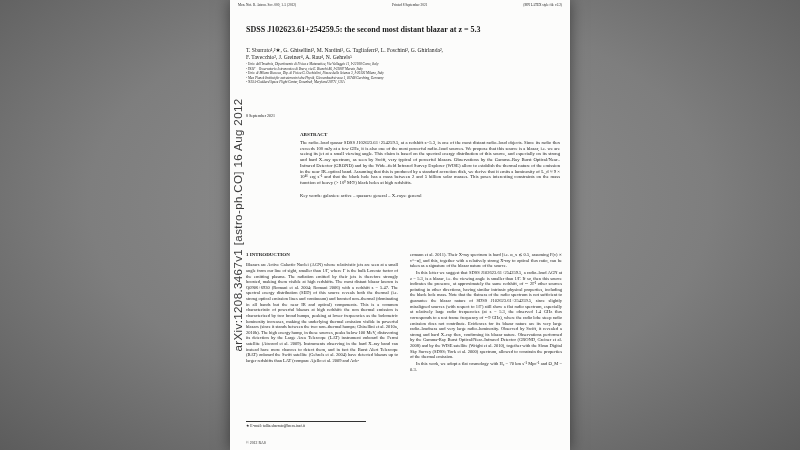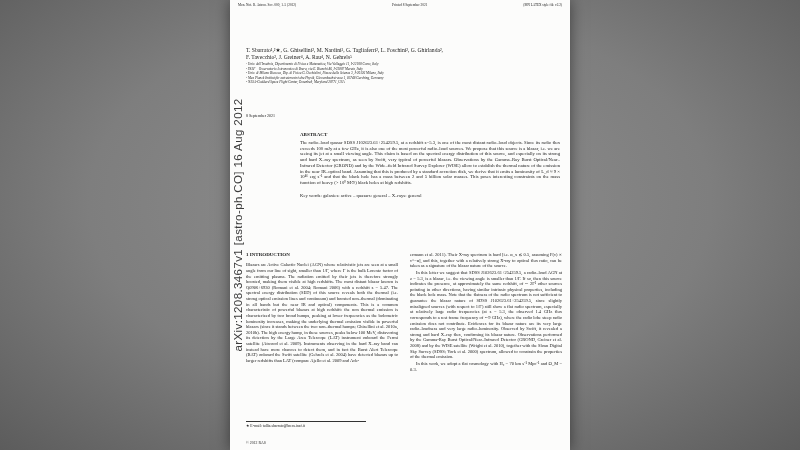--- a/index.html
+++ b/index.html
@@ -54,20 +54,21 @@
   <div class="page">
 
     <div class="journal-line">
       <span>Mon. Not. R. Astron. Soc. 000, 1–5 (2012)</span>
       <span>Printed 8 September 2021</span>
       <span>(MN LATEX style file v2.2)</span>
     </div>
 
     <div class="arxiv-stamp">arXiv:1208.3467v1  [astro-ph.CO]  16 Aug 2012</div>
 
+    <div class="title">SDSS J102623.61+254259.5: the second most distant blazar at z = 5.3</div>
 
     <div class="authors">
       <div>T. Sbarrato¹,²★, G. Ghisellini², M. Nardini³, G. Tagliaferri², L. Foschini², G. Ghirlanda²,</div>
       <div>F. Tavecchio², J. Greiner⁴, A. Rau⁴, N. Gehrels⁵</div>
     </div>
 
     <div class="affiliations">
       <div>¹ Univ. dell'Insubria, Dipartimento di Fisica e Matematica, Via Valleggio 11, I-22100 Como, Italy</div>
       <div>² INAF – Osservatorio Astronomico di Brera, via E. Bianchi 46, I-23807 Merate, Italy</div>
       <div>³ Univ. di Milano Bicocca, Dip. di Fisica G. Occhialini, Piazza della Scienza 3, I-20126 Milano, Italy</div>

